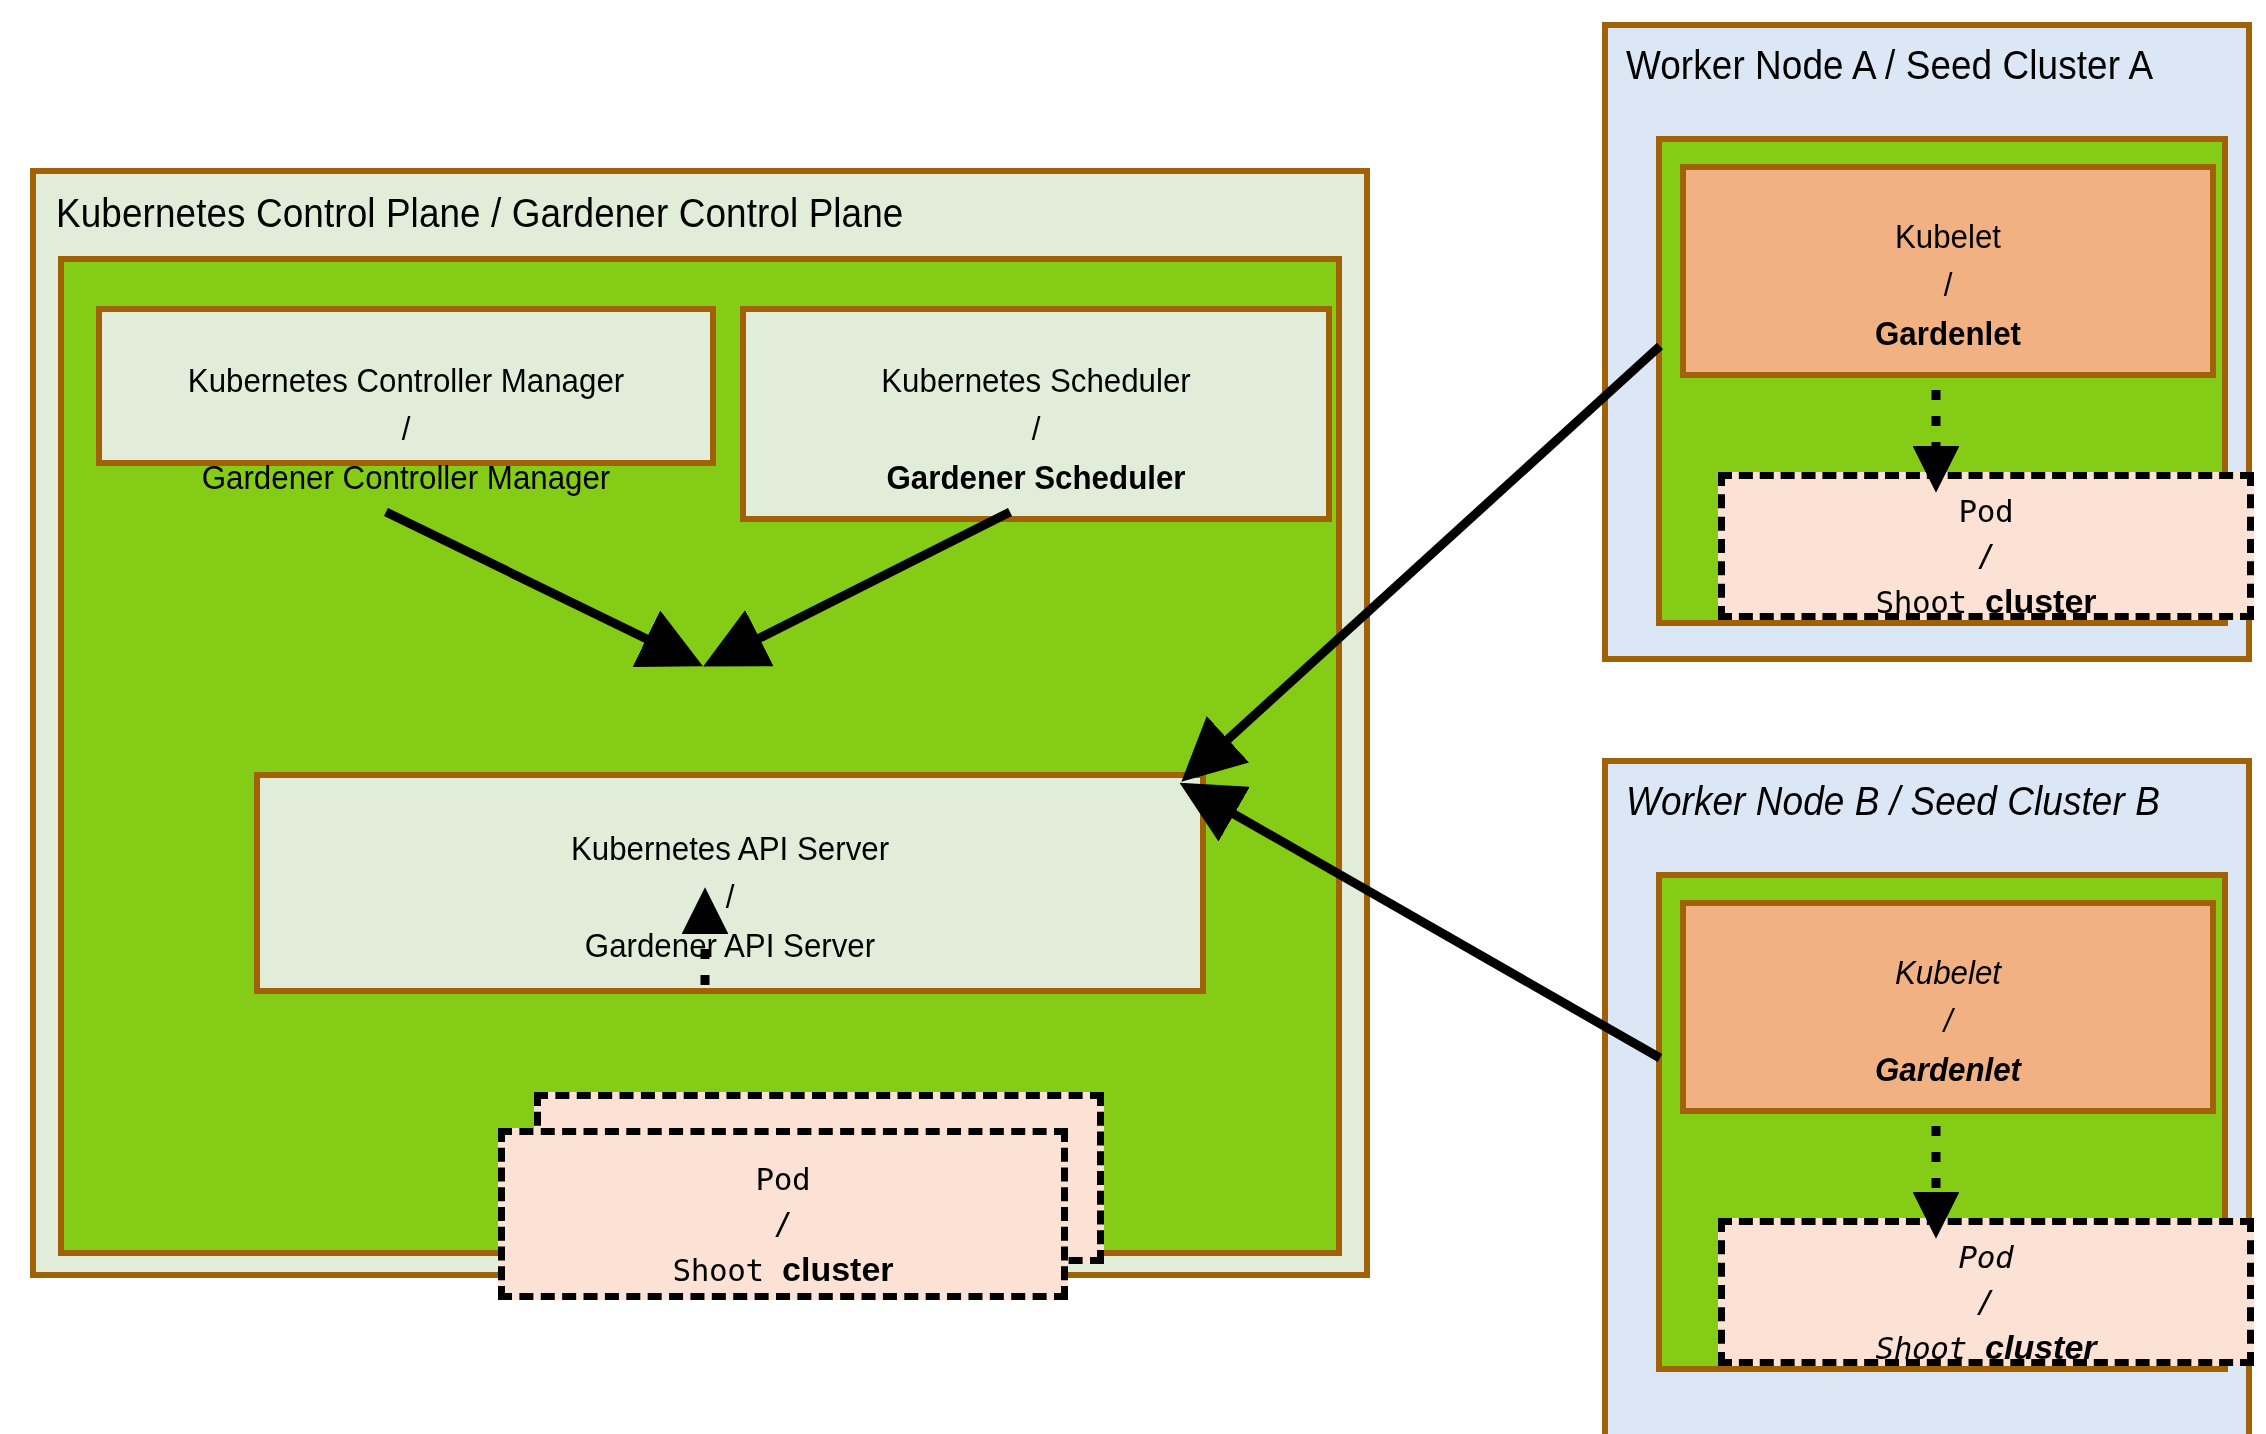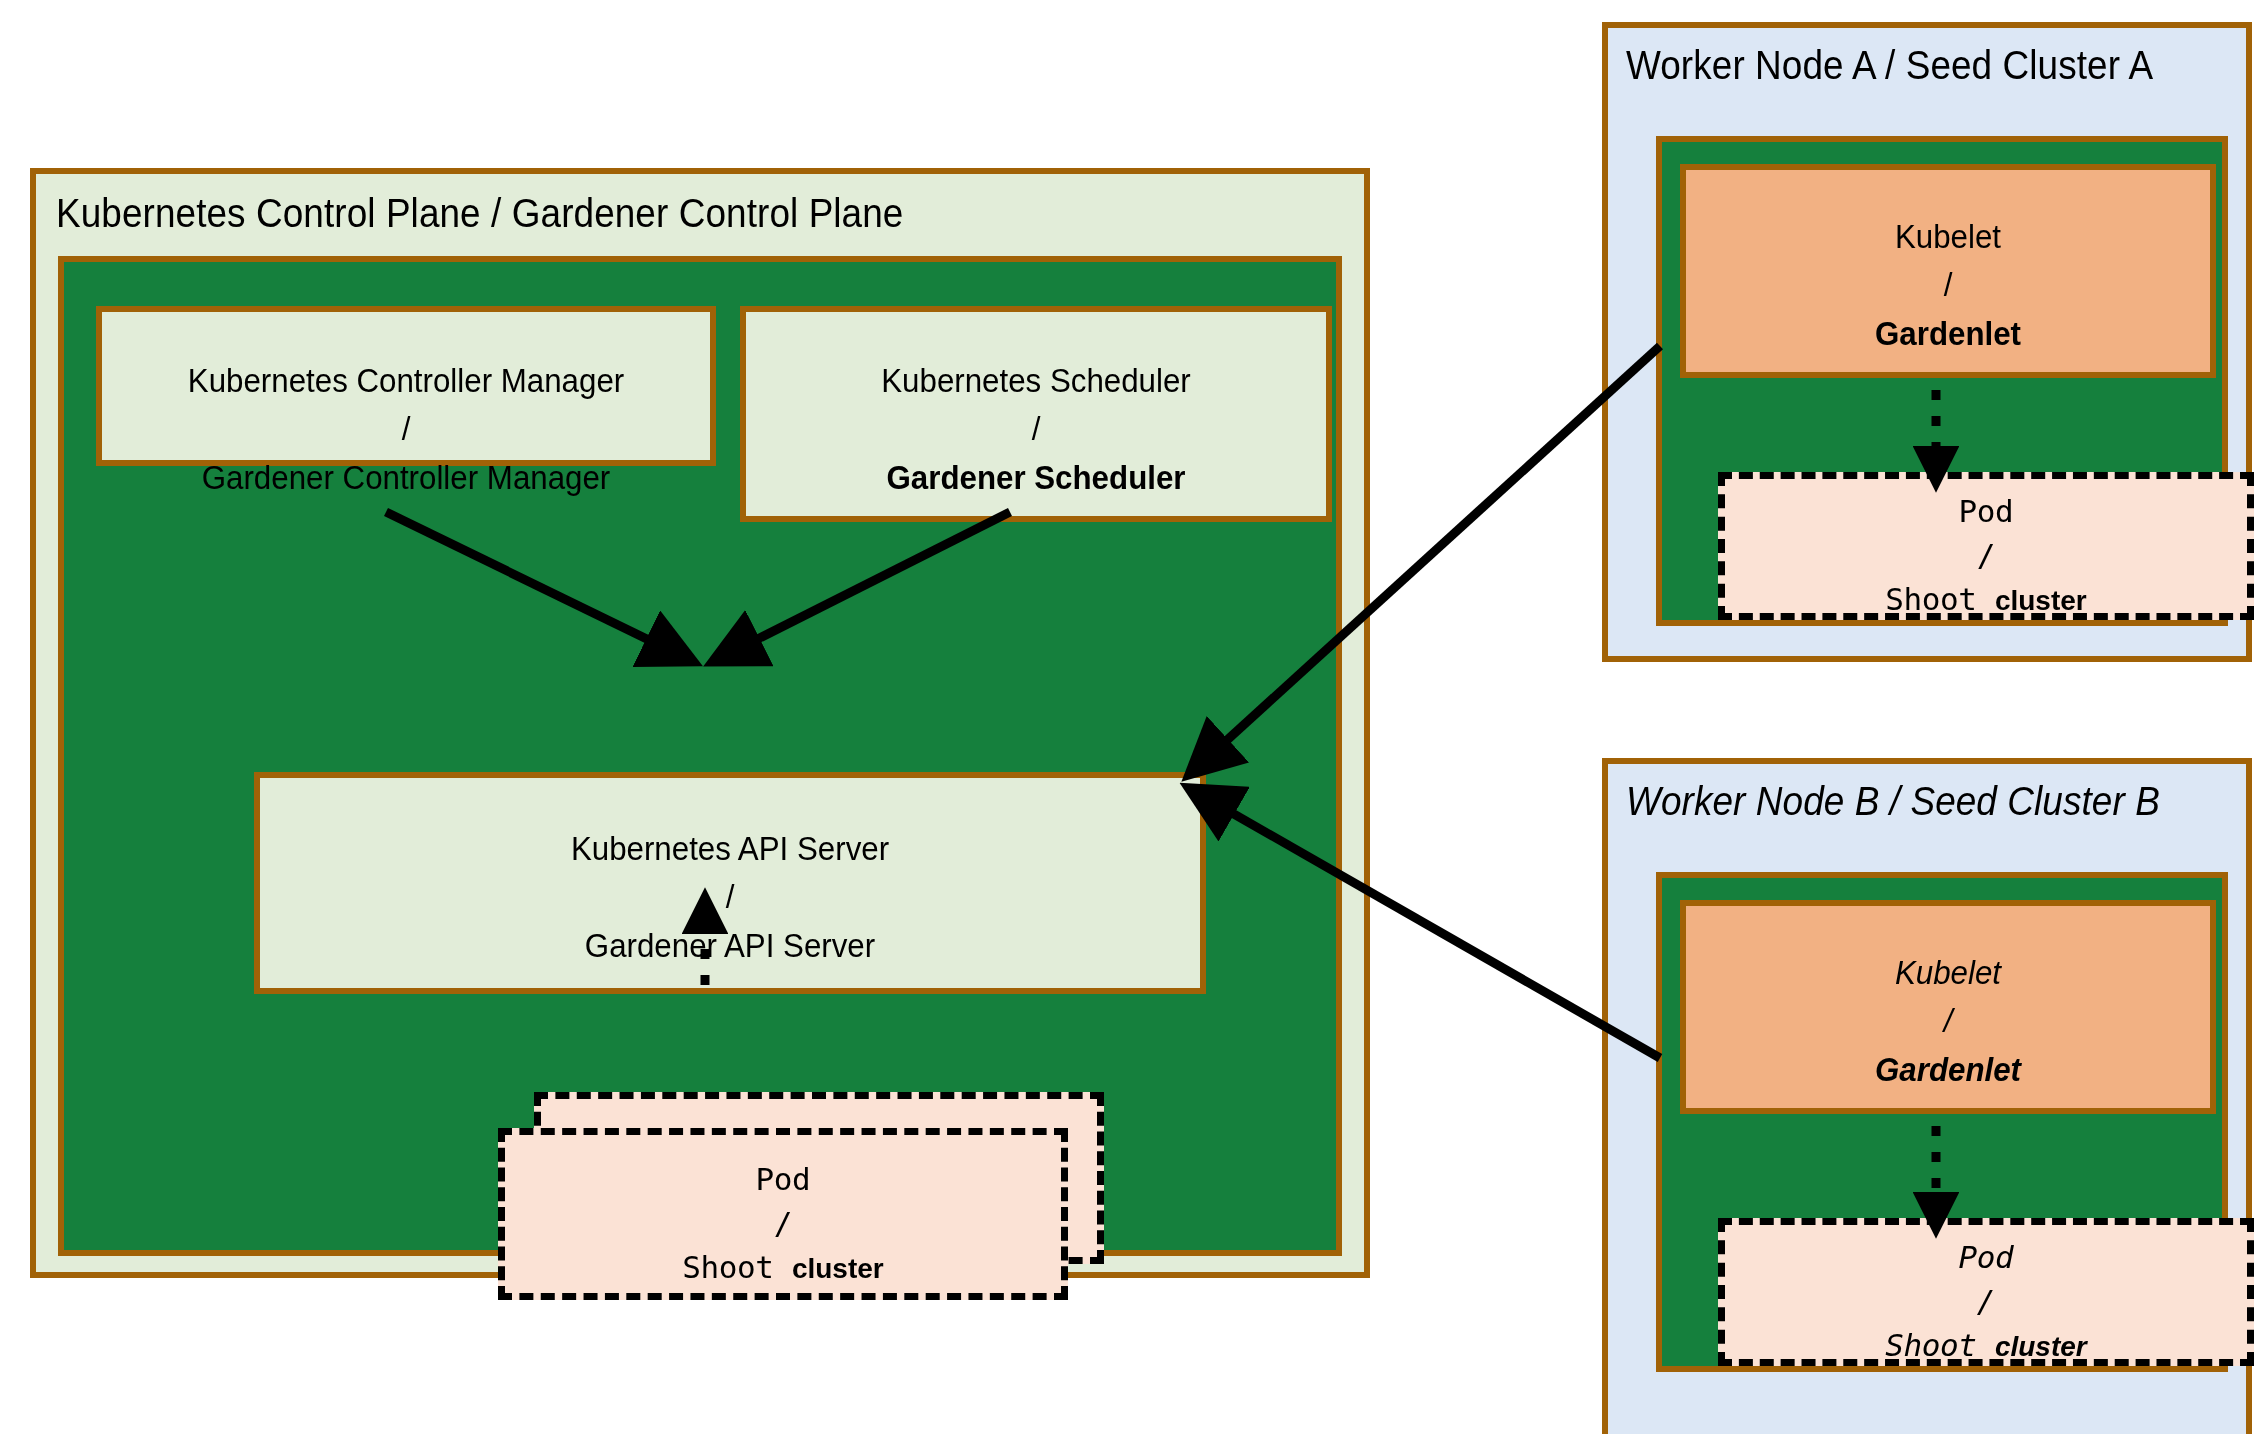--- a/index.html
+++ b/index.html
@@ -9,21 +9,21 @@
     color:#000000;
   }
   .stage{position:absolute;left:0;top:0;width:2266px;height:1434px;}
 
   
   .box{position:absolute;box-sizing:border-box;}
   .solid{border:6px solid #a16207;}
   .dashed{border:7px dashed #000;}
 
   .fill-green{background:#E2EDD9;padding-left:28px;}
-  .fill-gray{background:#15803d;}
+  .fill-gray{background:#84cc16;}
   .fill-blue{background:#DCE7F5;}
   .fill-orange{background:#F2B183;}
   .fill-pink{background:#FBE2D5;margin-left:38px;}
 
   
   .panel-title{
     position:absolute;
     font-size:41px;
     line-height:1.05;
     letter-spacing:.1px;
@@ -38,21 +38,21 @@
     font-size:34px;
     line-height:1.42;
     font-stretch:condensed;
   }
   .cell-text .ln{display:block;transform:scaleX(.92);}
   .cell-text .b{font-weight:bold;}
   .mono{font-family:"DejaVu Sans Mono","Liberation Mono",monospace;font-size:31px;letter-spacing:-.4px;}
   .mono-line{display:block;}
   .mono-line .sans-b{
     font-family:"Liberation Sans","DejaVu Sans",sans-serif;
-    font-weight:bold;font-size:28px;letter-spacing:0;
+    font-weight:bold;font-size:34px;letter-spacing:0;
   }
 
   
   svg.arrows{position:absolute;left:0;top:0;width:2266px;height:1434px;overflow:visible;}
 </style>
 </head>
 <body>
 
 <div class="stage">
 

